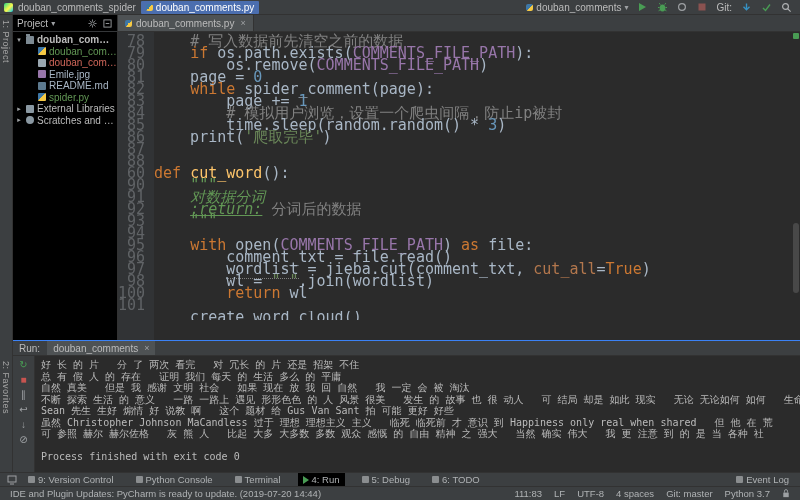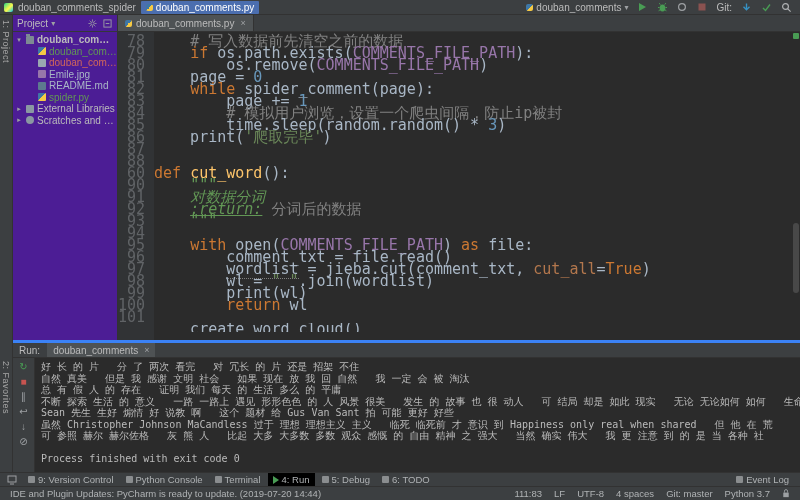--- a/index.html
+++ b/index.html
@@ -24,21 +24,21 @@
   
   .main-row{display:flex;flex:1;min-height:0;}
   .stripe{flex:0 0 13px;background:#3c3f41;border-right:1px solid #323232;position:relative;}
   .vlabel{writing-mode:vertical-rl;font-size:9px;color:#a7a7a7;position:absolute;left:1px;letter-spacing:.5px;white-space:nowrap;}
   .vlabel.top{top:5px;}
   .vlabel.bottom{top:346px;}
   .right-col{flex:1;display:flex;flex-direction:column;min-width:0;}
   .upper-row{display:flex;flex:1;min-height:0;}
 
   
-  .project-panel{flex:0 0 105px;width:105px;background:#4c1d95;border-right:1px solid #323232;display:flex;flex-direction:column;min-height:0;}
+  .project-panel{flex:0 0 105px;width:105px;background:#000000;border-right:1px solid #323232;display:flex;flex-direction:column;min-height:0;}
   .panel-header{flex:0 0 17px;display:flex;align-items:center;gap:3px;padding:0 4px;border-bottom:1px solid #353739;}
   .ph-icons{margin-left:auto;display:flex;gap:3px;align-items:center;}
   .tree{flex:1;overflow:hidden;padding-top:2px;}
   .tree-row{display:flex;align-items:center;height:11.5px;gap:3px;white-space:nowrap;cursor:default;}
   .tree-arrow{flex:0 0 8px;width:8px;font-size:7px;color:#9da0a3;text-align:center;}
   .file-icon{flex:0 0 8px;width:8px;height:8px;border-radius:1px;}
   .file-icon.folder{background:#7d8a93;border-radius:1px 1px 0 0;position:relative;}
   .file-icon.folder::before{content:"";position:absolute;top:-2px;left:0;width:4px;height:2px;background:#7d8a93;}
   .file-icon.python{background:linear-gradient(135deg,#3e77a6 50%,#f5c944 50%);}
   .file-icon.text{background:#9aa7b0;}
@@ -58,33 +58,33 @@
   .code{position:absolute;inset:0;padding-top:3px;font-family:"DejaVu Sans Mono",monospace;font-size:15px;line-height:12px;color:#a9b7c6;}
   .code-line{display:flex;height:12px;white-space:pre;}
   .code-line.partial{height:9px;overflow:hidden;}
   .gutter-num{flex:0 0 36px;width:36px;text-align:right;padding-right:9px;color:#606366;cursor:pointer;}
   .code-text{white-space:pre;text-align:right;}
   .scrollbar-v{position:absolute;right:0;top:0;bottom:0;width:8px;}
   .scrollbar-v .thumb{position:absolute;top:62%;height:70px;left:1px;right:1px;background:rgba(255,255,255,.14);border-radius:3px;}
   .inspection-ok{position:absolute;right:1px;top:1px;width:6px;height:6px;background:#499C54;border-radius:1px;}
 
   
-  .run-panel{flex:0 0 132px;background:#2b2b2b;border-top:3px solid #3b82f6;display:flex;flex-direction:column;min-height:0;justify-content:flex-end;}
+  .run-panel{flex:0 0 132px;background:#2b2b2b;border-top:1px solid #3b82f6;display:flex;flex-direction:column;min-height:0;justify-content:flex-end;}
   .run-header{flex:0 0 15px;background:#3c3f41;display:flex;align-items:stretch;gap:7px;padding-left:6px;border-bottom:1px solid #323232;}
   .run-label{align-self:center;color:#bbbbbb;}
   .run-tab{display:flex;align-items:center;gap:4px;background:#4e5254;padding:0 6px;}
   .run-body{flex:1;display:flex;min-height:0;}
   .run-toolbar{flex:0 0 22px;background:#3c3f41;border-right:1px solid #323232;display:flex;flex-direction:column;align-items:center;padding-top:3px;gap:3px;}
   .rt-icon{width:13px;height:12px;font-size:10px;line-height:12px;text-align:center;cursor:default;}
   .console{flex:1;font-family:"DejaVu Sans Mono",monospace;font-size:10px;line-height:11.5px;color:#bbbbbb;padding:3px 0 0 6px;overflow:hidden;}
   .console-line{height:11.5px;white-space:pre;overflow:hidden;}
 
   
   .toolbuttons{flex:0 0 13px;background:#3c3f41;border-top:1px solid #323232;display:flex;align-items:center;padding:0 6px;gap:2px;font-size:9.5px;color:#b0b3b5;}
-  .tb-group{display:flex;align-items:flex-end;gap:2px;}
+  .tb-group{display:flex;align-items:flex-end;gap:12px;}
   .tb-group.right{margin-left:auto;}
   .tb-item{display:flex;align-items:center;gap:3px;padding:0 5px;height:13px;cursor:default;white-space:nowrap;}
   .tb-item.active{background:#000000;}
   .tb-icon{width:7px;height:7px;background:#8a8d8f;border-radius:1px;flex:0 0 7px;}
   .tb-icon.run{width:0;height:0;background:none;border-radius:0;border-left:6px solid #499C54;border-top:4px solid transparent;border-bottom:4px solid transparent;flex:0 0 6px;}
   .tw-switcher{display:inline-flex;width:12px;height:12px;align-items:center;justify-content:center;margin-right:3px;}
 
   .statusbar{flex:0 0 14px;background:#3c3f41;border-top:1px solid #323232;display:flex;align-items:center;padding:0 8px 0 10px;font-size:9.5px;color:#b0b3b5;}
   .status-right{margin-left:auto;display:flex;gap:12px;align-items:center;white-space:nowrap;}
   .status-seg{cursor:default;}
@@ -249,21 +249,20 @@
                 <div class="code-line"><span class="gutter-num">60</span><span class="code-text"><span style="color: rgb(204, 120, 50);">def</span><span style="color: rgb(169, 183, 198);"> </span><span style="color: rgb(255, 198, 107);">cut_word</span><span style="color: rgb(169, 183, 198);">():</span></span></div>
                 <div class="code-line"><span class="gutter-num">90</span><span class="code-text"><span style="color: rgb(169, 183, 198);">    </span><span style="color: rgb(98, 151, 85); font-style: italic;">"""</span></span></div>
                 <div class="code-line"><span class="gutter-num">91</span><span class="code-text"><span style="color: rgb(169, 183, 198);">    </span><span style="color: rgb(98, 151, 85); font-style: italic;">对数据分词</span></span></div>
                 <div class="code-line"><span class="gutter-num">92</span><span class="code-text"><span style="color: rgb(169, 183, 198);">    </span><span style="color: rgb(98, 151, 85); font-style: italic; text-decoration: underline;">:return:</span><span style="color: rgb(169, 183, 198);"> </span><span style="color: rgb(128, 128, 128);">分词后的数据</span></span></div>
                 <div class="code-line"><span class="gutter-num">93</span><span class="code-text"><span style="color: rgb(169, 183, 198);">    </span><span style="color: rgb(98, 151, 85); font-style: italic;">"""</span></span></div>
                 <div class="code-line"><span class="gutter-num">94</span><span class="code-text"></span></div>
                 <div class="code-line"><span class="gutter-num">95</span><span class="code-text"><span style="color: rgb(169, 183, 198);">    </span><span style="color: rgb(204, 120, 50);">with</span><span style="color: rgb(169, 183, 198);"> open(</span><span style="color: rgb(152, 118, 170);">COMMENTS_FILE_PATH</span><span style="color: rgb(169, 183, 198);">) </span><span style="color: rgb(204, 120, 50);">as</span><span style="color: rgb(169, 183, 198);"> file:</span></span></div>
                 <div class="code-line"><span class="gutter-num">96</span><span class="code-text"><span style="color: rgb(169, 183, 198);">        comment_txt = file.read()</span></span></div>
                 <div class="code-line"><span class="gutter-num">97</span><span class="code-text"><span style="color: rgb(169, 183, 198);">        </span><span style="color: rgb(169, 183, 198); border-bottom: 1px dotted rgb(127, 127, 127);">wordlist</span><span style="color: rgb(169, 183, 198);"> = jieba.cut(comment_txt, </span><span style="color: rgb(179, 119, 77);">cut_all</span><span style="color: rgb(169, 183, 198);">=</span><span style="color: rgb(204, 120, 50);">True</span><span style="color: rgb(169, 183, 198);">)</span></span></div>
                 <div class="code-line"><span class="gutter-num">98</span><span class="code-text"><span style="color: rgb(169, 183, 198);">        wl = </span><span style="color: rgb(106, 135, 89);">" "</span><span style="color: rgb(169, 183, 198);">.join(wordlist)</span></span></div>
-                <div class="code-line"><span class="gutter-num">99</span><span class="code-text"><span style="color: rgb(169, 183, 198);">        print(wl)</span></span></div>
                 <div class="code-line"><span class="gutter-num">100</span><span class="code-text"><span style="color: rgb(169, 183, 198);">        </span><span style="color: rgb(204, 120, 50);">return</span><span style="color: rgb(169, 183, 198);"> wl</span></span></div>
                 <div class="code-line"><span class="gutter-num">101</span><span class="code-text"></span></div>
                 <div class="code-line partial"><span class="gutter-num"></span><span class="code-text"><span style="color: rgb(169, 183, 198);">    create_word_cloud()</span></span></div>
               </div>
             <div class="scrollbar-v">
                 <div class="thumb"></div>
               </div>
             <div class="inspection-ok"></div>
           </div>
         </section>
@@ -281,22 +280,22 @@
           <div class="run-toolbar" id="runtools">
               <span class="rt-icon" style="color: rgb(73, 156, 84);">↻</span>
               <span class="rt-icon" style="color: rgb(199, 84, 80);">■</span>
               <span class="rt-icon" style="color: rgb(157, 160, 163);">∥</span>
               <span class="rt-icon" style="color: rgb(157, 160, 163);">↩</span>
               <span class="rt-icon" style="color: rgb(157, 160, 163);">↓</span>
               <span class="rt-icon" style="color: rgb(157, 160, 163);">⊘</span>
             </div>
           <div class="console" id="console">
               <div class="console-line">好 长 的 片   分 了 两次 看完   对 冗长 的 片 还是 招架 不住</div>
+              <div class="console-line">总 有 假 人 的 存在   证明 我们 每天 的 生活 多么 的 平庸</div>
               <div class="console-line">自然 真美   但是 我 感谢 文明 社会   如果 现在 放 我 回 自然   我 一定 会 被 淘汰</div>
-              <div class="console-line">总 有 假 人 的 存在   证明 我们 每天 的 生活 多么 的 平庸</div>
               <div class="console-line">不断 探索 生活 的 意义   一路 一路上 遇见 形形色色 的 人 风景 很美   发生 的 故事 也 很 动人   可 结局 却是 如此 现实   无论 无论如何 如何   生命 确实</div>
               <div class="console-line">Sean 先生 生好 煽情 好 说教 啊   这个 题材 给 Gus Van Sant 拍 可能 更好 好些</div>
               <div class="console-line">虽然 Christopher Johnson MaCandless 过于 理想 理想主义 主义   临死 临死前 才 意识 到 Happiness only real when shared   但 他 在 荒</div>
               <div class="console-line">可 参照 赫尔 赫尔佐格   灰 熊 人   比起 大多 大多数 多数 观众 感慨 的 自由 精神 之 强大   当然 确实 伟大   我 更 注意 到 的 是 当 各种 社</div>
               <div class="console-line"></div>
               <div class="console-line">Process finished with exit code 0</div>
             </div>
         </div>
       </section>
     </div>

